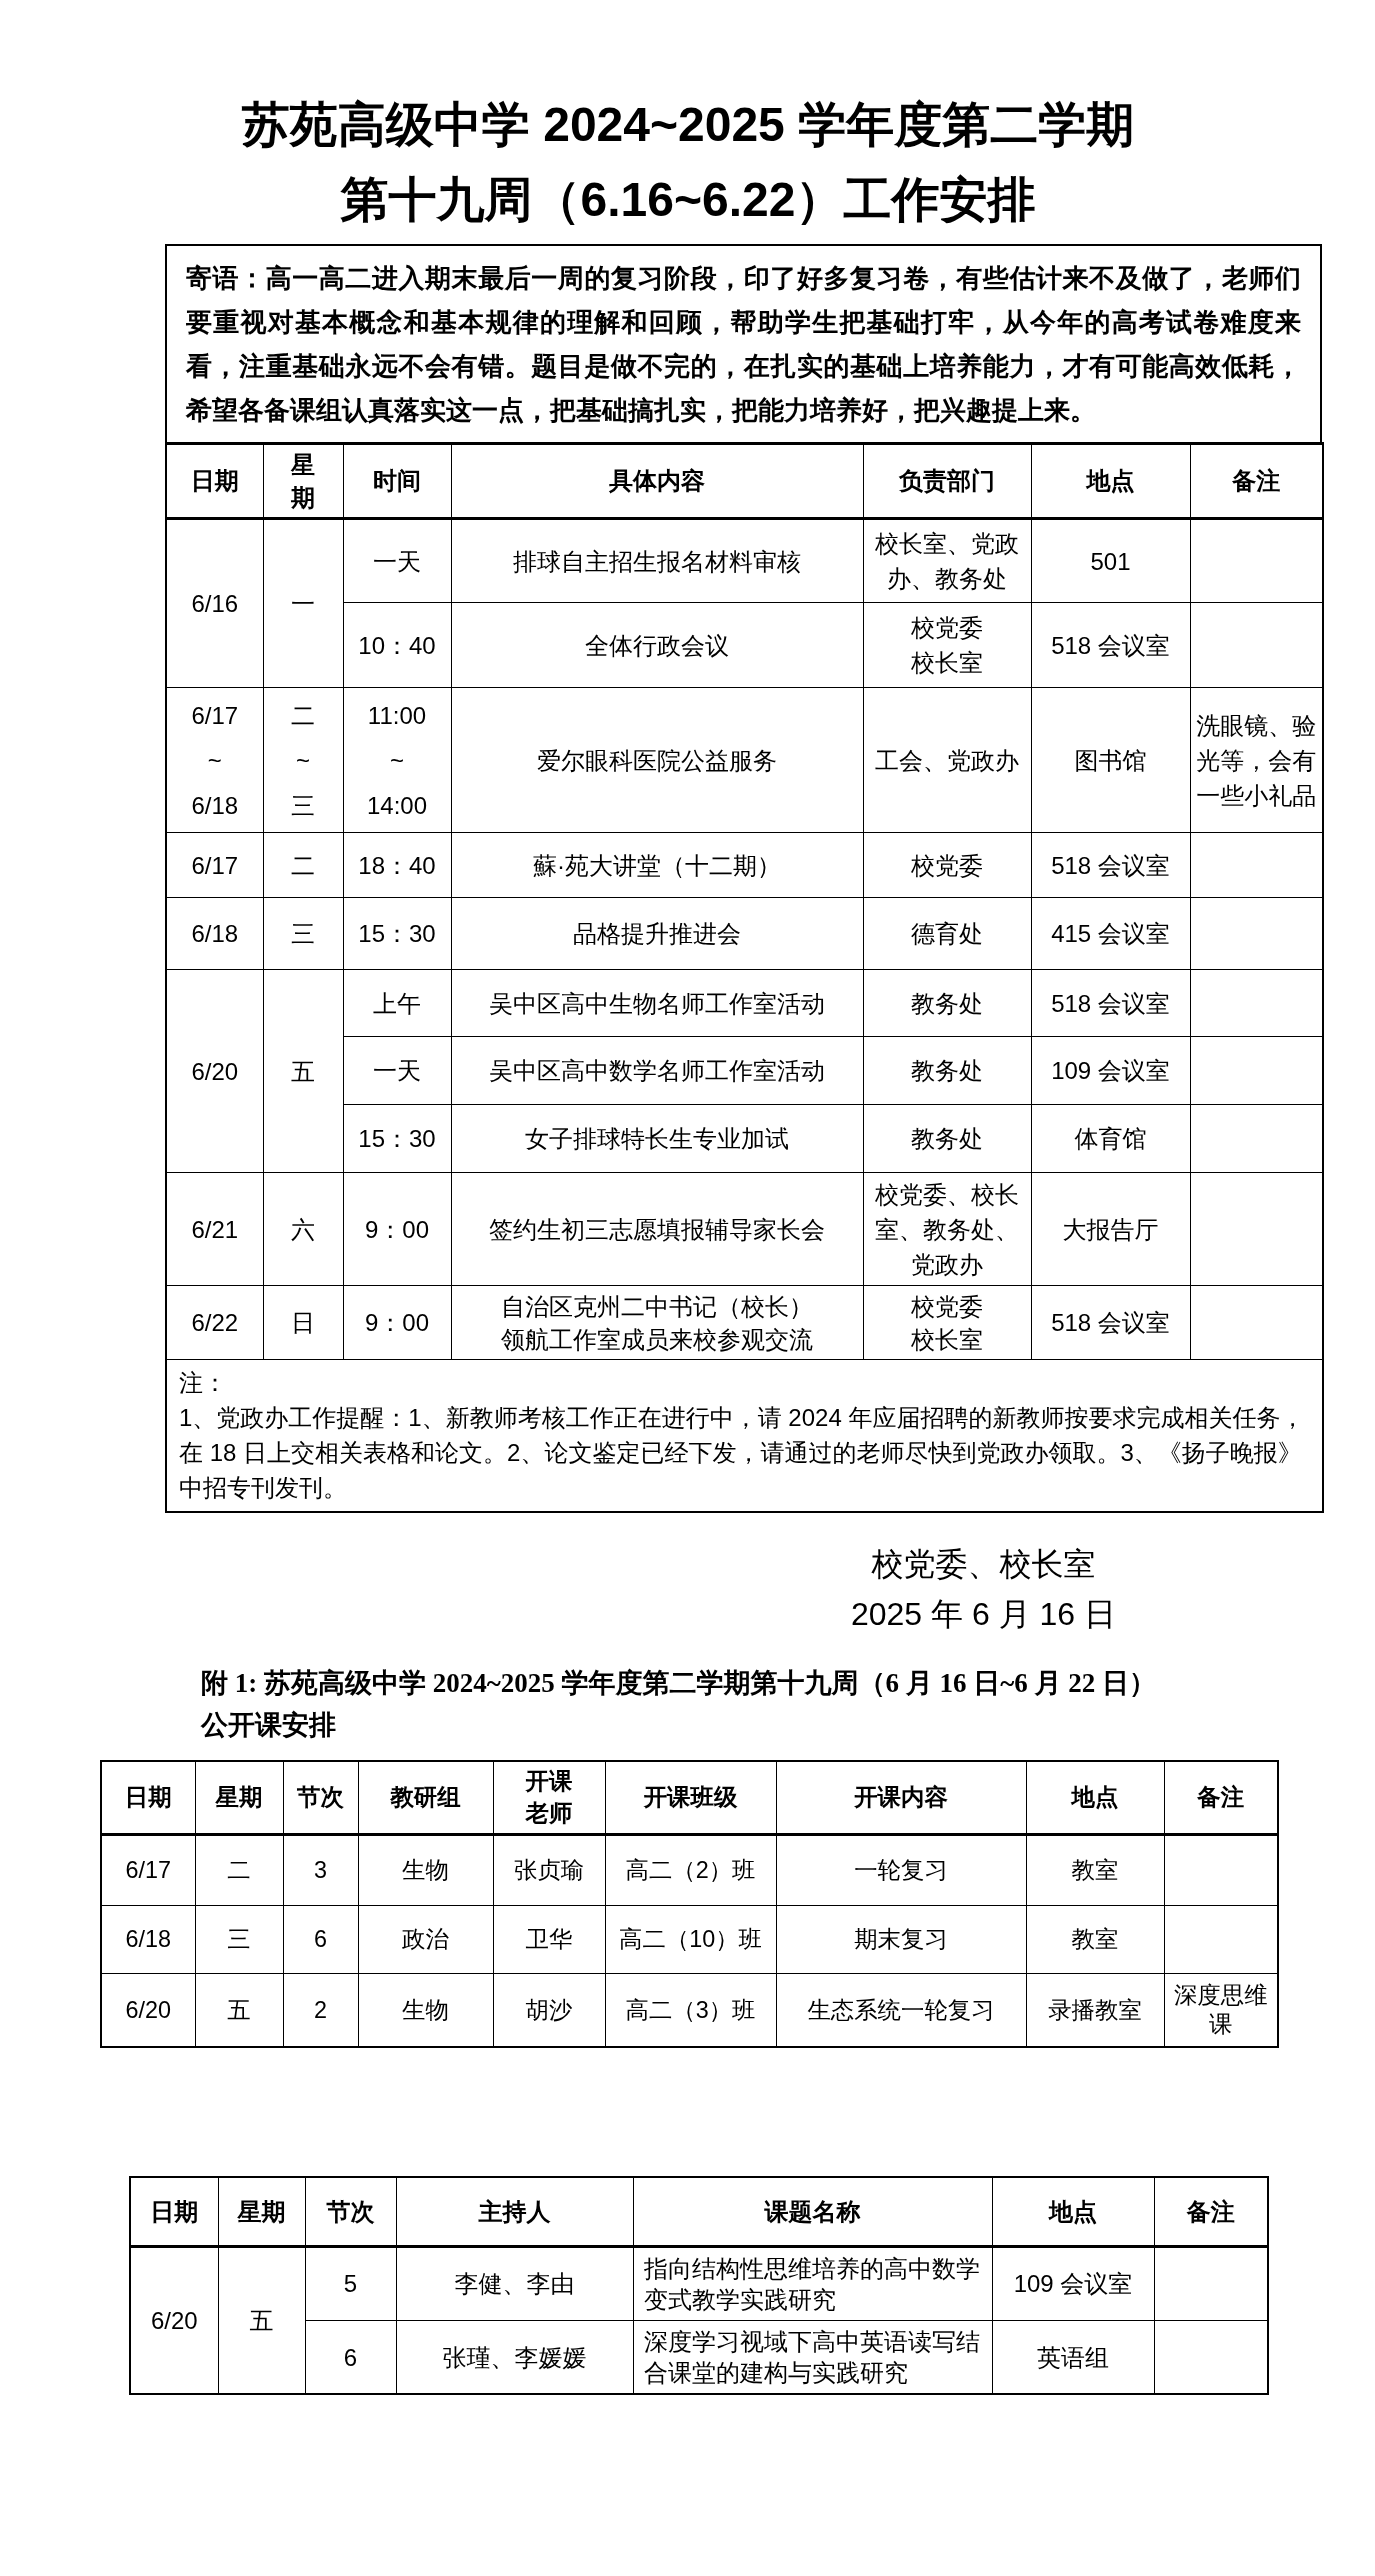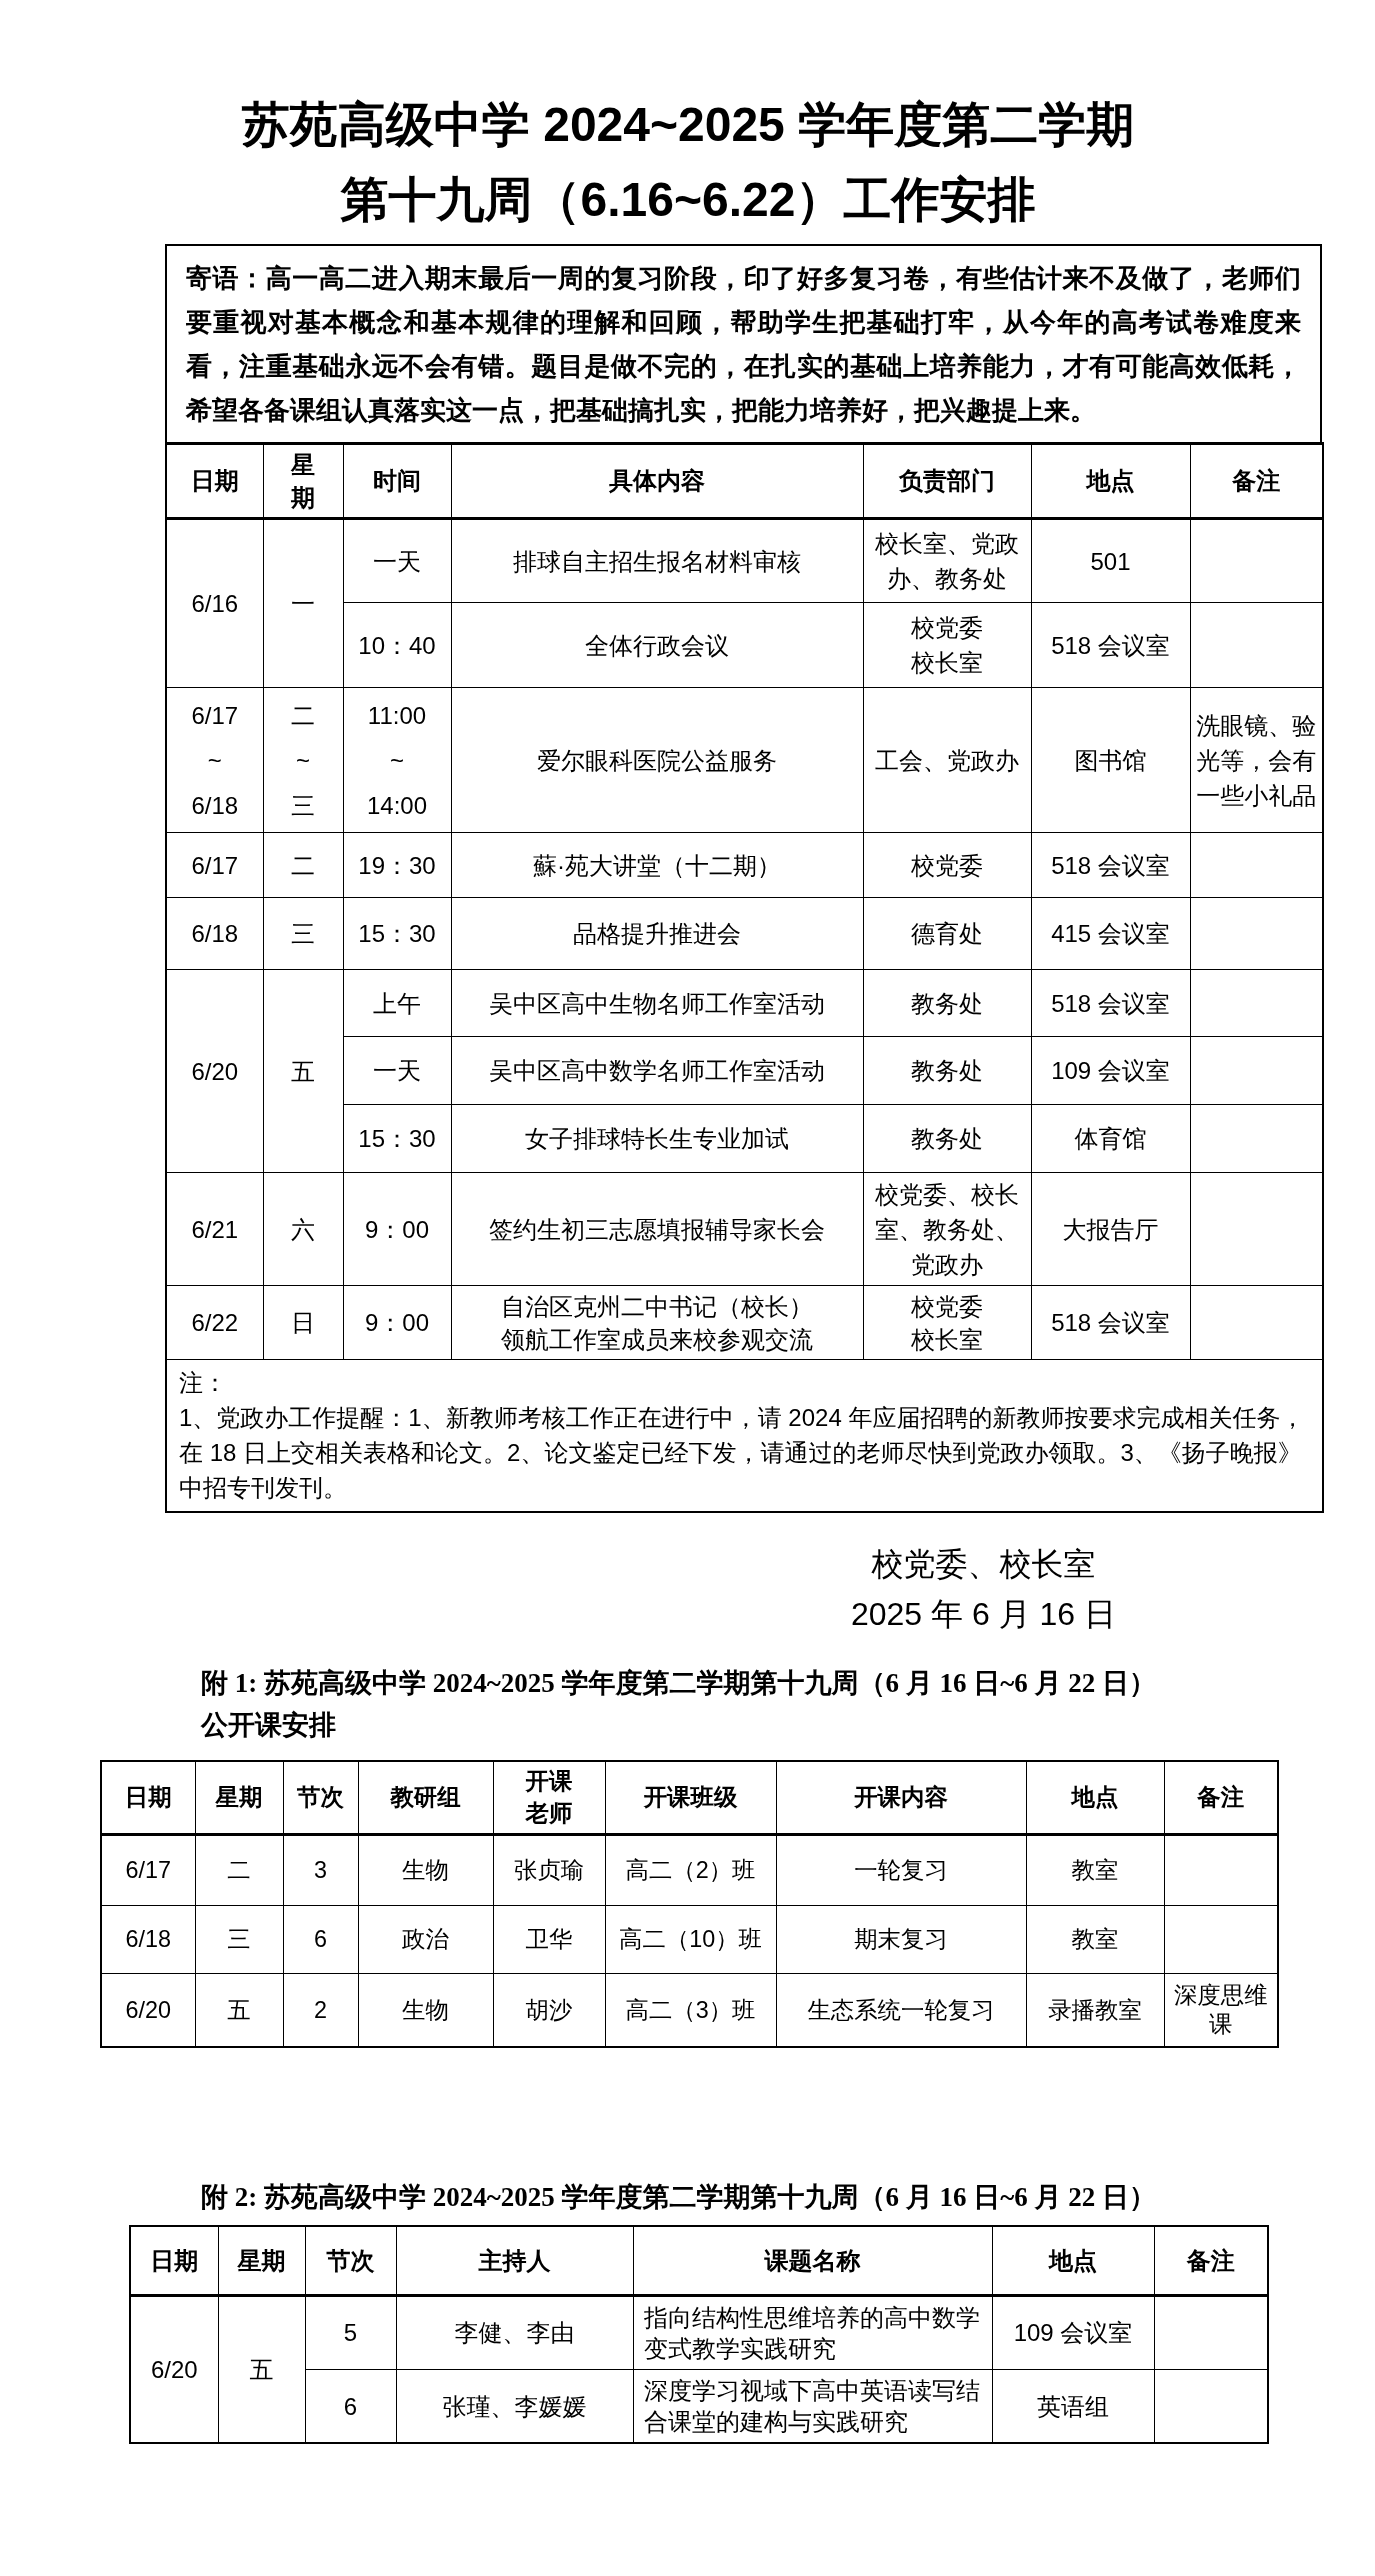--- a/index.html
+++ b/index.html
@@ -130,21 +130,21 @@
 ~
 14:00</td>
       <td>爱尔眼科医院公益服务</td>
       <td>工会、党政办</td>
       <td>图书馆</td>
       <td style="padding:3.5px 5.2px">洗眼镜、验光等，会有一些小礼品</td>
     </tr>
     <tr style="height:65px">
       <td>6/17</td>
       <td>二</td>
-      <td>19：30</td>
+      <td>18：40</td>
       <td>蘇·苑大讲堂（十二期）</td>
       <td>校党委</td>
       <td>518 会议室</td>
       <td></td>
     </tr>
     <tr style="height:72px">
       <td>6/18</td>
       <td>三</td>
       <td>15：30</td>
       <td>品格提升推进会</td>
@@ -271,21 +271,20 @@
       <td>胡沙</td>
       <td>高二（3）班</td>
       <td>生态系统一轮复习</td>
       <td>录播教室</td>
       <td style="padding:3.5px 5.2px;line-height:29.5px">深度思维课</td>
     </tr>
   </tbody>
 </table>
 
 <div class="app-title second">
-  <div>附 2: 苏苑高级中学 2024~2025 学年度第二学期第十九周（6 月 16 日~6 月 22 日）</div>
 </div>
 
 <table class="app2-table">
   <colgroup>
     <col style="width:88px">
       <col style="width:87px">
       <col style="width:91px">
     <col style="width:237px">
       <col style="width:359px">
       <col style="width:162px">

